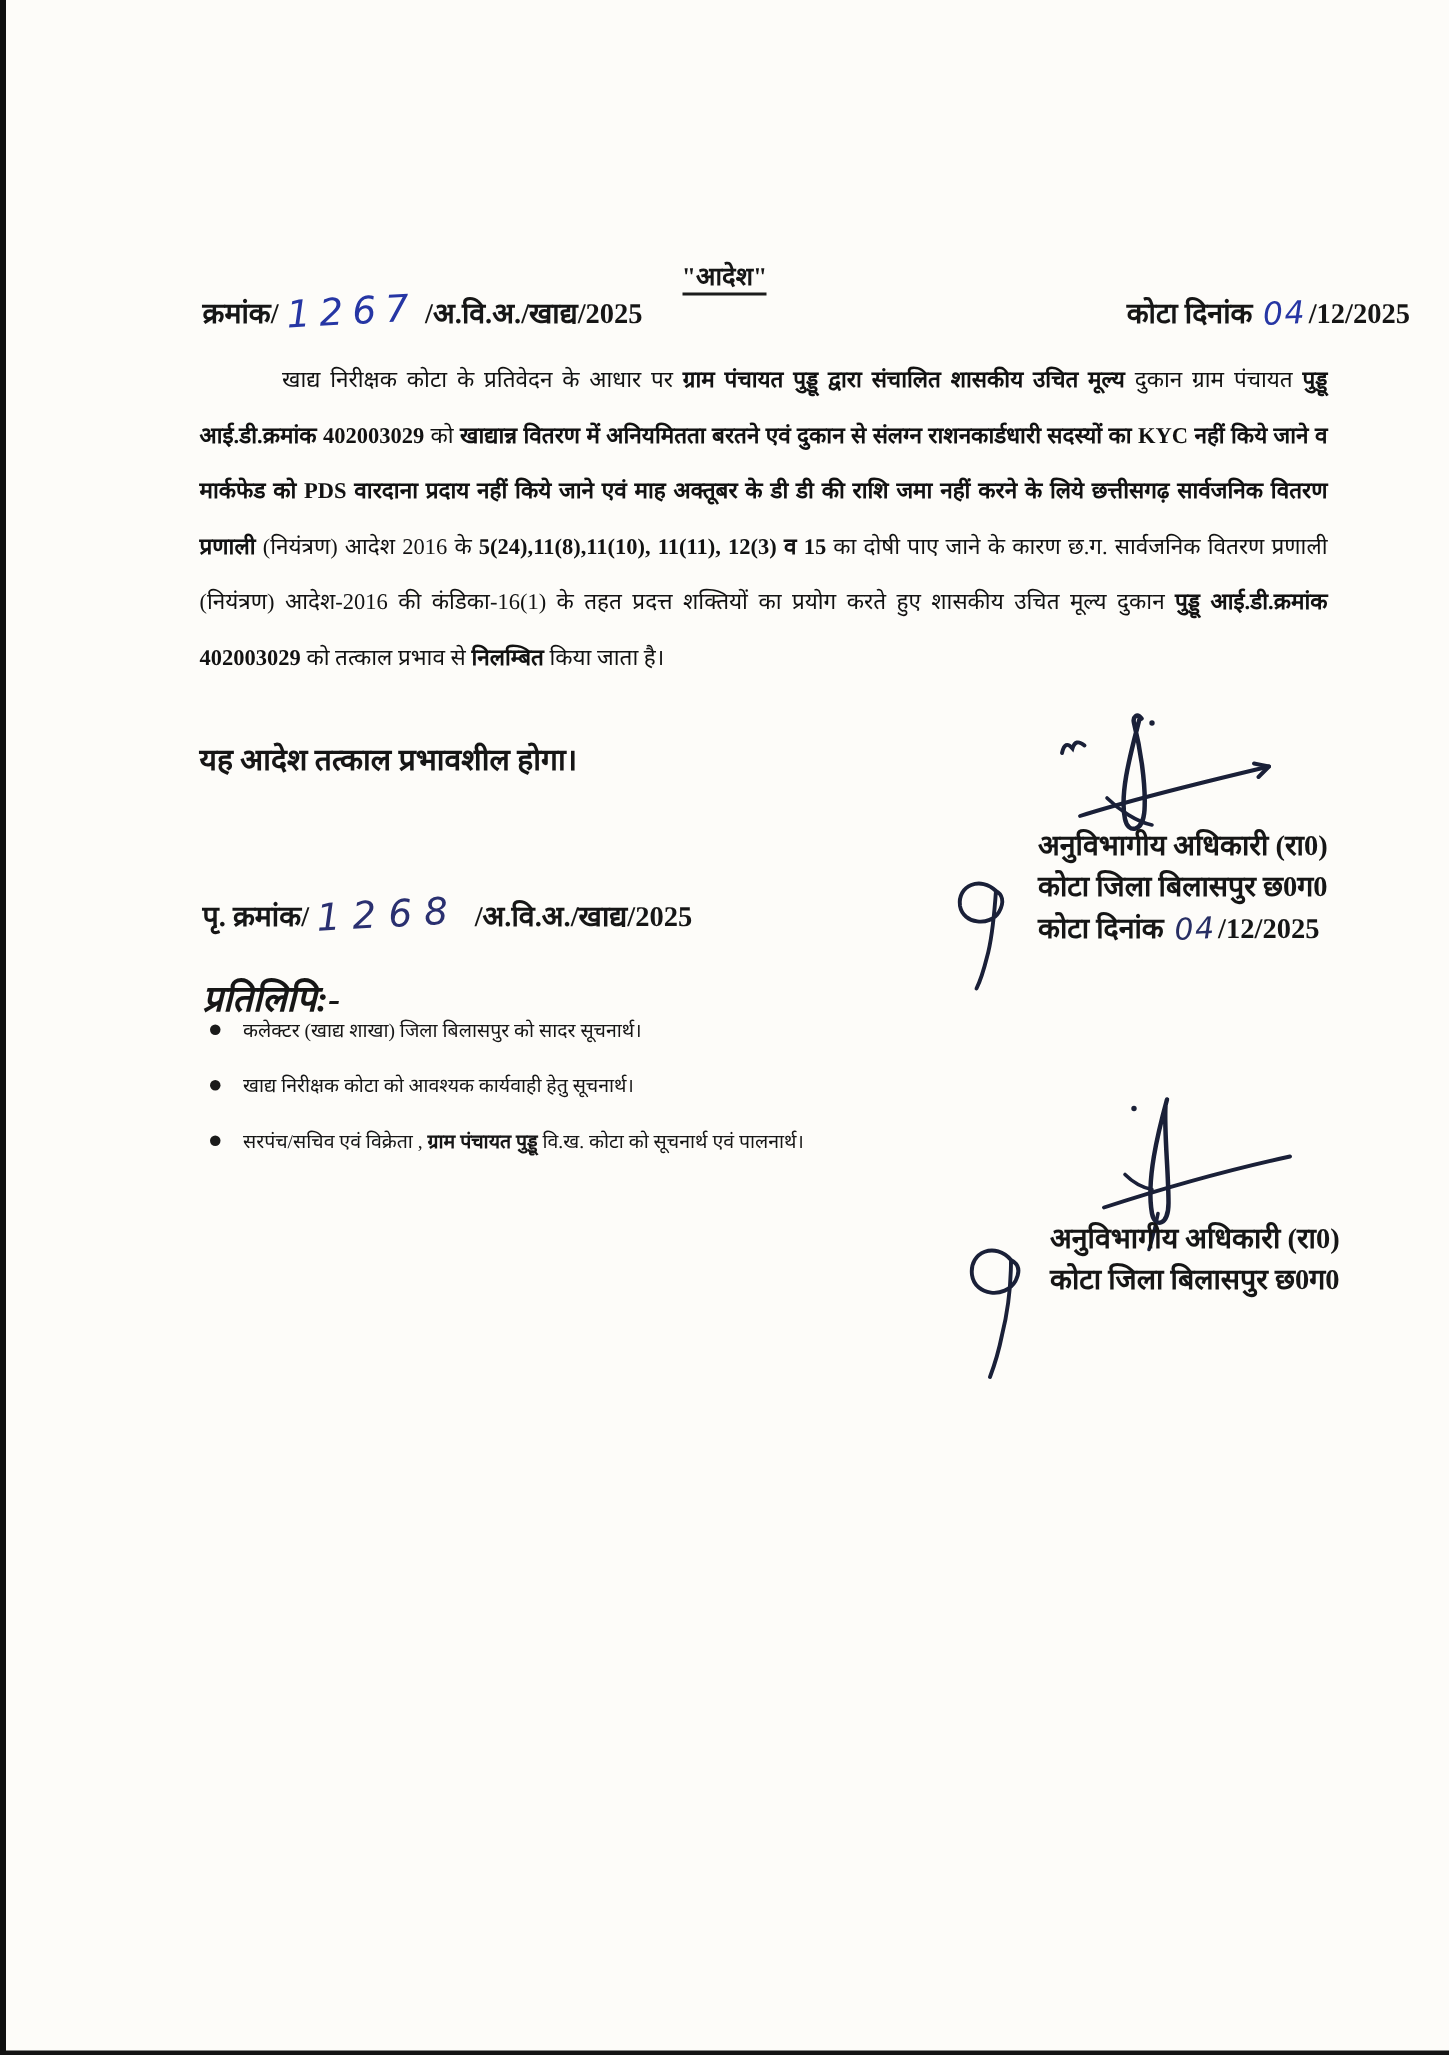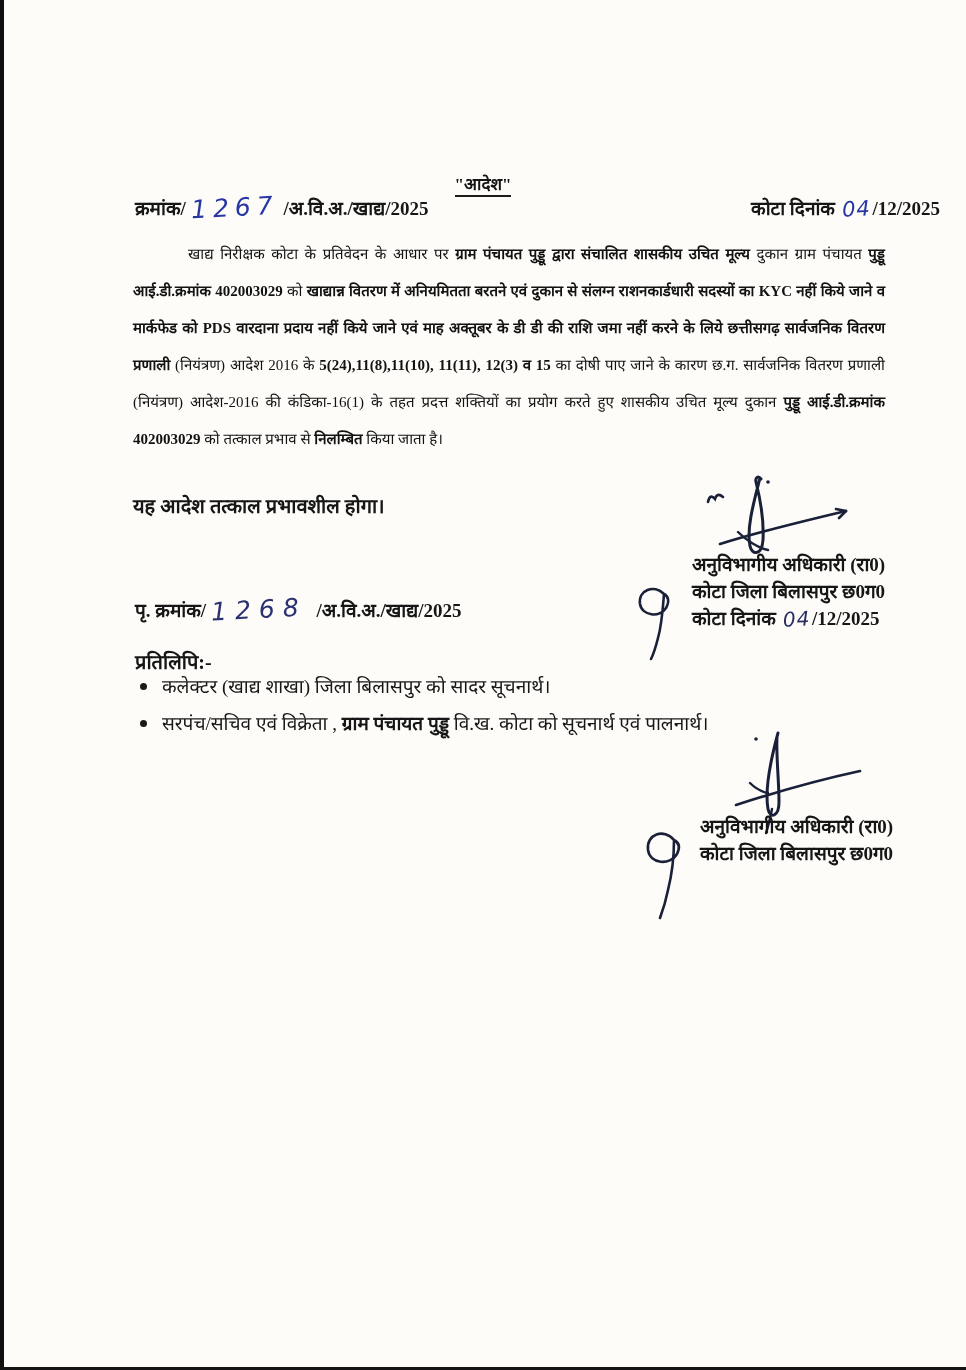--- a/index.html
+++ b/index.html
@@ -69,26 +69,26 @@
   .init1{left:630px;top:576px;}
   .init2{left:636px;top:820px;}
 
   .endorsement{
     position:absolute;top:594px;left:135px;
     font-size:19px;font-weight:600;
   }
 
   .copies-heading{
     position:absolute;top:648px;left:135px;
-    font-size:20px;font-weight:600;
+    font-size:24px;font-weight:600;font-style:italic;
   }
   .copies-list{
     position:absolute;top:674px;left:138px;width:640px;
     margin:0;padding:0;list-style:none;
-    font-size:19px;line-height:25px;font-weight:500;
+    font-size:13px;line-height:25px;font-weight:500;
   }
   .copies-list li{
     position:relative;padding-left:24px;margin-bottom:12px;
   }
   .copies-list li .dot{
     position:absolute;left:2px;top:9px;width:7px;height:7px;border-radius:50%;
     background:#1a1a1a;
   }
   .copies-list .b{font-weight:bold;}
   .ink{stroke:#1a2038;fill:none;stroke-linecap:round;}
@@ -139,20 +139,21 @@
     <path class="ink" stroke-width="2.6" d="M34,18 C24,8 8,14 10,28 C12,40 30,42 36,32 C40,25 38,20 34,18 C33,30 32,48 28,62 C26,70 24,77 21,83"></path>
   </svg>
 
   <div class="endorsement">
     <span>पृ. क्रमांक/</span><span class="hw dark">1268</span> <span>/अ.वि.अ./खाद्य/2025</span>
   </div>
 
   <div class="copies-heading">प्रतिलिपि:-</div>
   <ul class="copies-list">
     <li><span class="dot"></span><span><span>कलेक्टर (खाद्य शाखा) जिला बिलासपुर को सादर सूचनार्थ।</span></span></li>
+    <li><span class="dot"></span><span><span>खाद्य निरीक्षक कोटा को आवश्यक कार्यवाही हेतु सूचनार्थ।</span></span></li>
     <li><span class="dot"></span><span><span>सरपंच/सचिव एवं विक्रेता , </span><span class="b">ग्राम पंचायत पुड्डू</span><span>  वि.ख. कोटा को सूचनार्थ एवं पालनार्थ।</span></span></li>
   </ul>
 
   <svg class="sig-svg sig2" width="140" height="110" viewBox="0 0 140 110">
     <circle cx="28" cy="14" r="1.8" fill="#1a2038" stroke="none"></circle>
     <path class="ink" stroke-width="3" d="M50,8 C44,30 36,62 40,84 C42,94 51,92 51,77 C51,56 48,30 49,12"></path>
     <path class="ink" stroke-width="2.6" d="M8,80 C45,68 95,54 132,46"></path>
     <path class="ink" stroke-width="2.4" d="M22,58 q8,8 18,10"></path>
     <path class="ink" stroke-width="2.4" d="M44,84 C42,94 40,102 38,108"></path>
   </svg>

